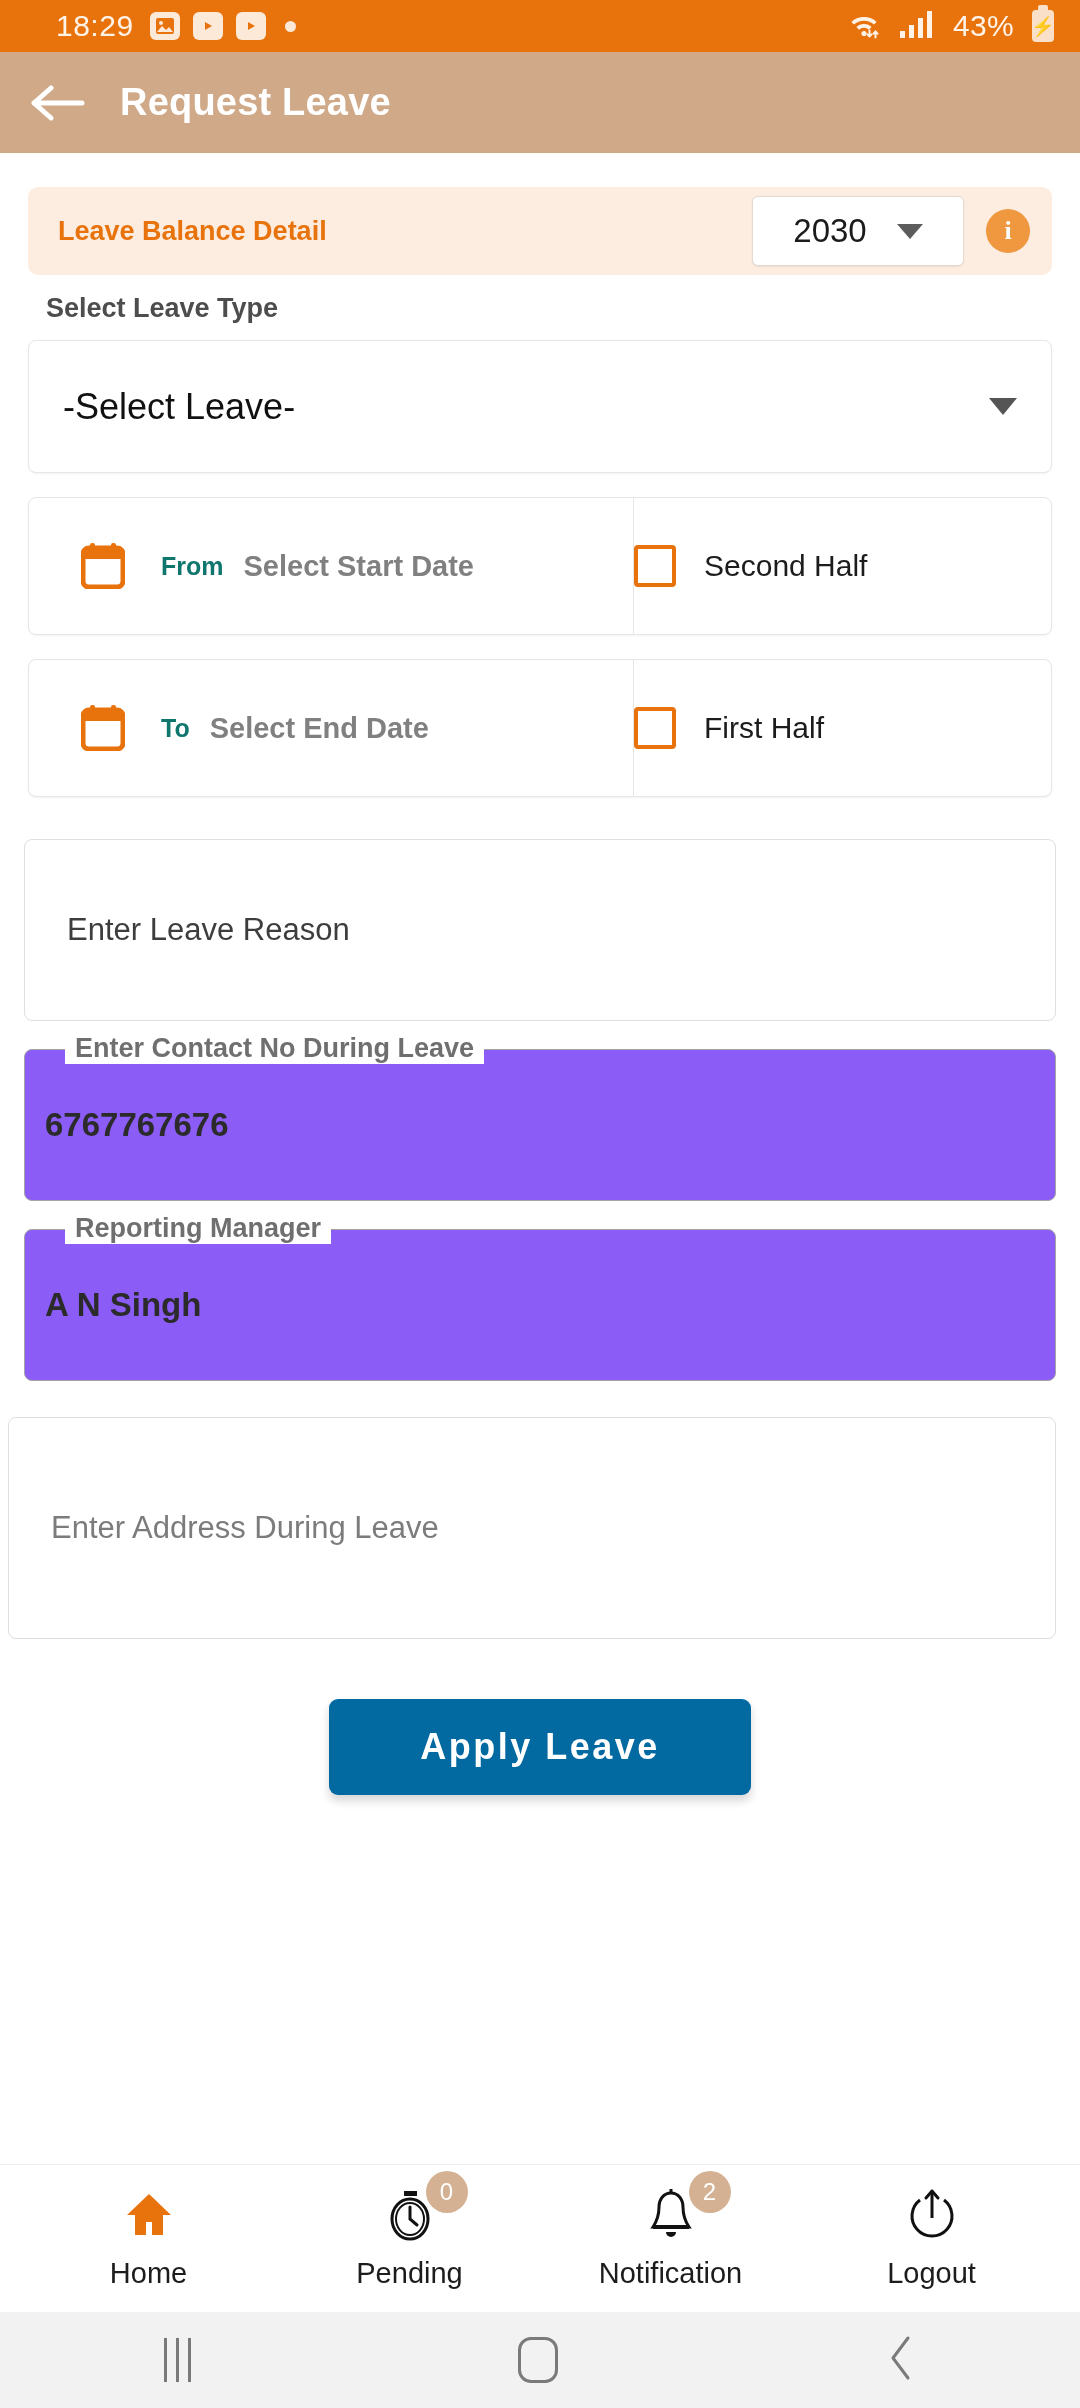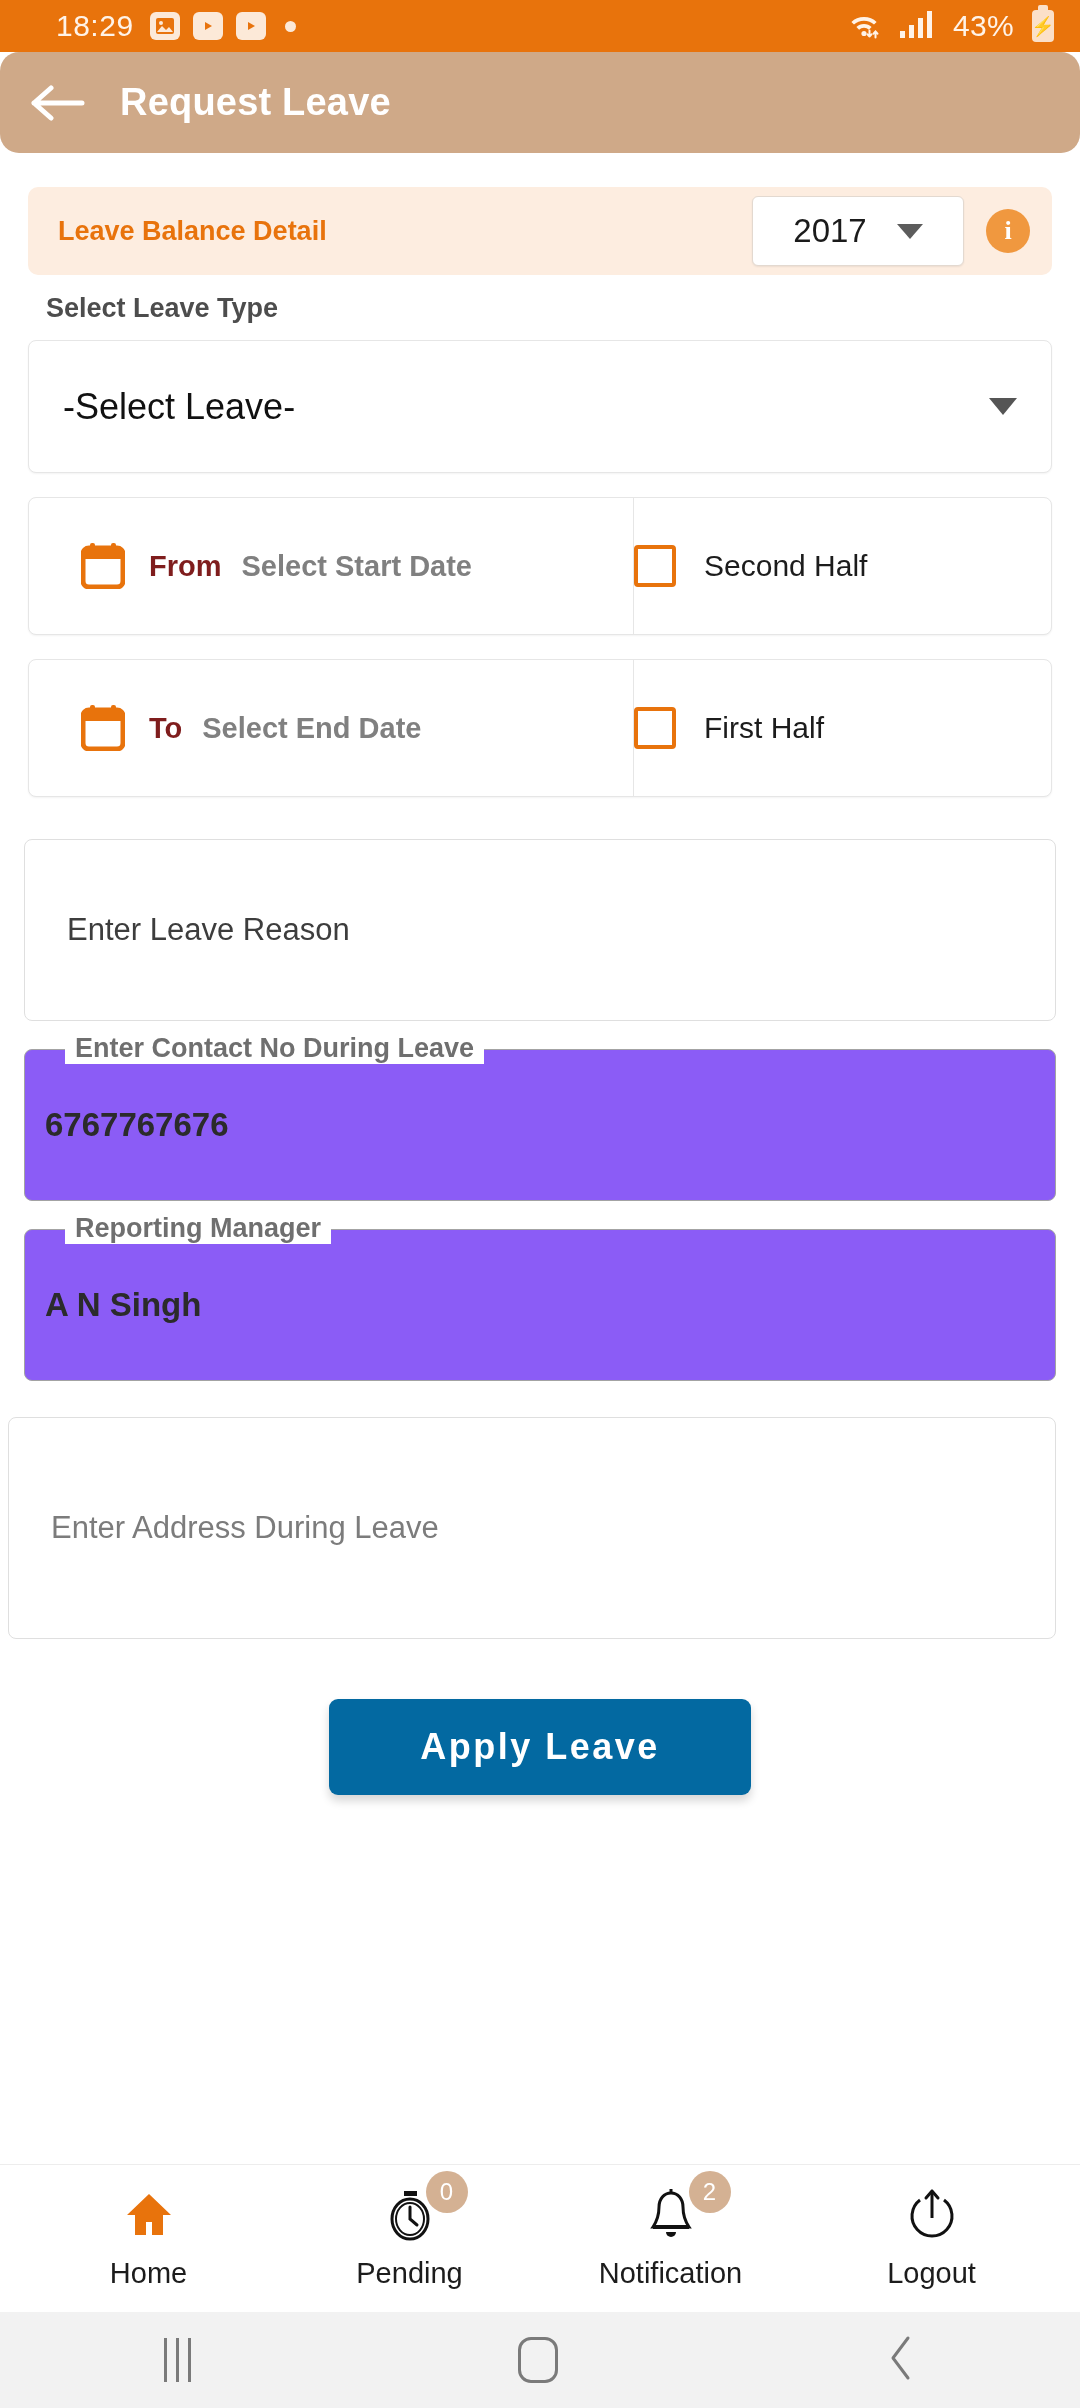--- a/index.html
+++ b/index.html
@@ -27,21 +27,21 @@
   .sb-dot { width: 11px; height: 11px; border-radius: 50%; background:#FCE9D8; margin-left: 6px; }
   .sb-right { margin-left:auto; display:flex; align-items:center; gap: 18px; }
   .sb-pct { font-size: 30px; color:#FFF3E8; letter-spacing:.3px; }
   .batt { width: 22px; height: 32px; border-radius: 4px; background:#FBE0C9; position:relative; }
   .batt:before{ content:''; position:absolute; top:-5px; left:6px; width:10px; height:5px; background:#FBE0C9; border-radius:2px 2px 0 0;}
   .batt-bolt{ position:absolute; inset:0; display:flex; align-items:center; justify-content:center; font-size:19px; color:#E8730C; font-weight:700; line-height:1;}
 
   
   .appbar {
     height: 101px; background: #CFA988; display: flex; align-items: center;
-    padding-left: 26px; flex: 0 0 101px; border-radius: 19px;
+    padding-left: 26px; flex: 0 0 101px;
   }
   .back-arrow { width: 66px; height: 66px; display:flex; align-items:center; justify-content:center; }
   .appbar-title { color: #ffffff; font-size: 38px; font-weight: 700; margin-left: 28px; letter-spacing:.2px;}
 
   
   .content { flex: 1 1 auto; background:#fff; padding: 0; position: relative; overflow: hidden; }
 
   .balance-banner {
     margin: 34px 28px 0 28px; background:#FDEDE0; border-radius: 10px;
     height: 88px; display:flex; align-items:center; padding: 0 22px 0 30px;
@@ -70,21 +70,21 @@
   .select-val { font-size: 36px; color:#111; }
   .select-caret { margin-left:auto; width:0;height:0;border-left:14px solid transparent;border-right:14px solid transparent;border-top:17px solid #555; }
 
   .date-row {
     margin: 24px 28px 0 28px; height: 138px; border:1px solid #E6E6E6; border-radius: 8px;
     background:#fff; display:flex; align-items:stretch;
     box-shadow: 0 1px 2px rgba(0,0,0,.05);
   }
   .date-left { flex: 0 0 604px; display:flex; align-items:center; padding-left: 52px; }
   .cal-ic { width: 44px; height: 46px; position: relative; flex:0 0 auto; }
-  .date-kw { font-size: 29px; font-weight:700; color:#7f1d1d; margin-left: 24px; }
+  .date-kw { font-size: 25px; font-weight:700; color:#0f766e; margin-left: 36px; }
   .date-ph { font-size: 29px; color:#808080; margin-left: 20px; font-weight:700; }
   .date-right { flex:1; border-left:1px solid #E6E6E6; display:flex; align-items:center; }
   .chk { width: 42px; height: 42px; border: 4px solid #E8730C; border-radius: 4px; flex:0 0 auto; }
   .chk-label { font-size: 30px; color:#1c1c1c; margin-left: 28px; }
 
   .reason-box {
     margin: 42px 24px 0 24px; height: 182px; border:1px solid #DFDFDF; border-radius: 8px;
     background:#fff; display:flex; align-items:center; padding: 0 42px;
   }
   .reason-txt { font-size: 31px; color:#3d3d3d; }
@@ -191,21 +191,21 @@
       </svg>
     </span>
     <span class="appbar-title">Request Leave</span>
   </div>
 
   <div class="content">
 
     <div class="balance-banner">
       <span class="balance-title">Leave Balance Detail</span>
       <div class="year-select">
-        <span class="year-val">2017</span>
+        <span class="year-val">2030</span>
         <span class="caret"></span>
       </div>
       <span class="info-dot">i</span>
     </div>
 
     <div class="field-label">Select Leave Type</div>
     <div class="select-box">
       <span class="select-val">-Select Leave-</span>
       <span class="select-caret"></span>
     </div>

